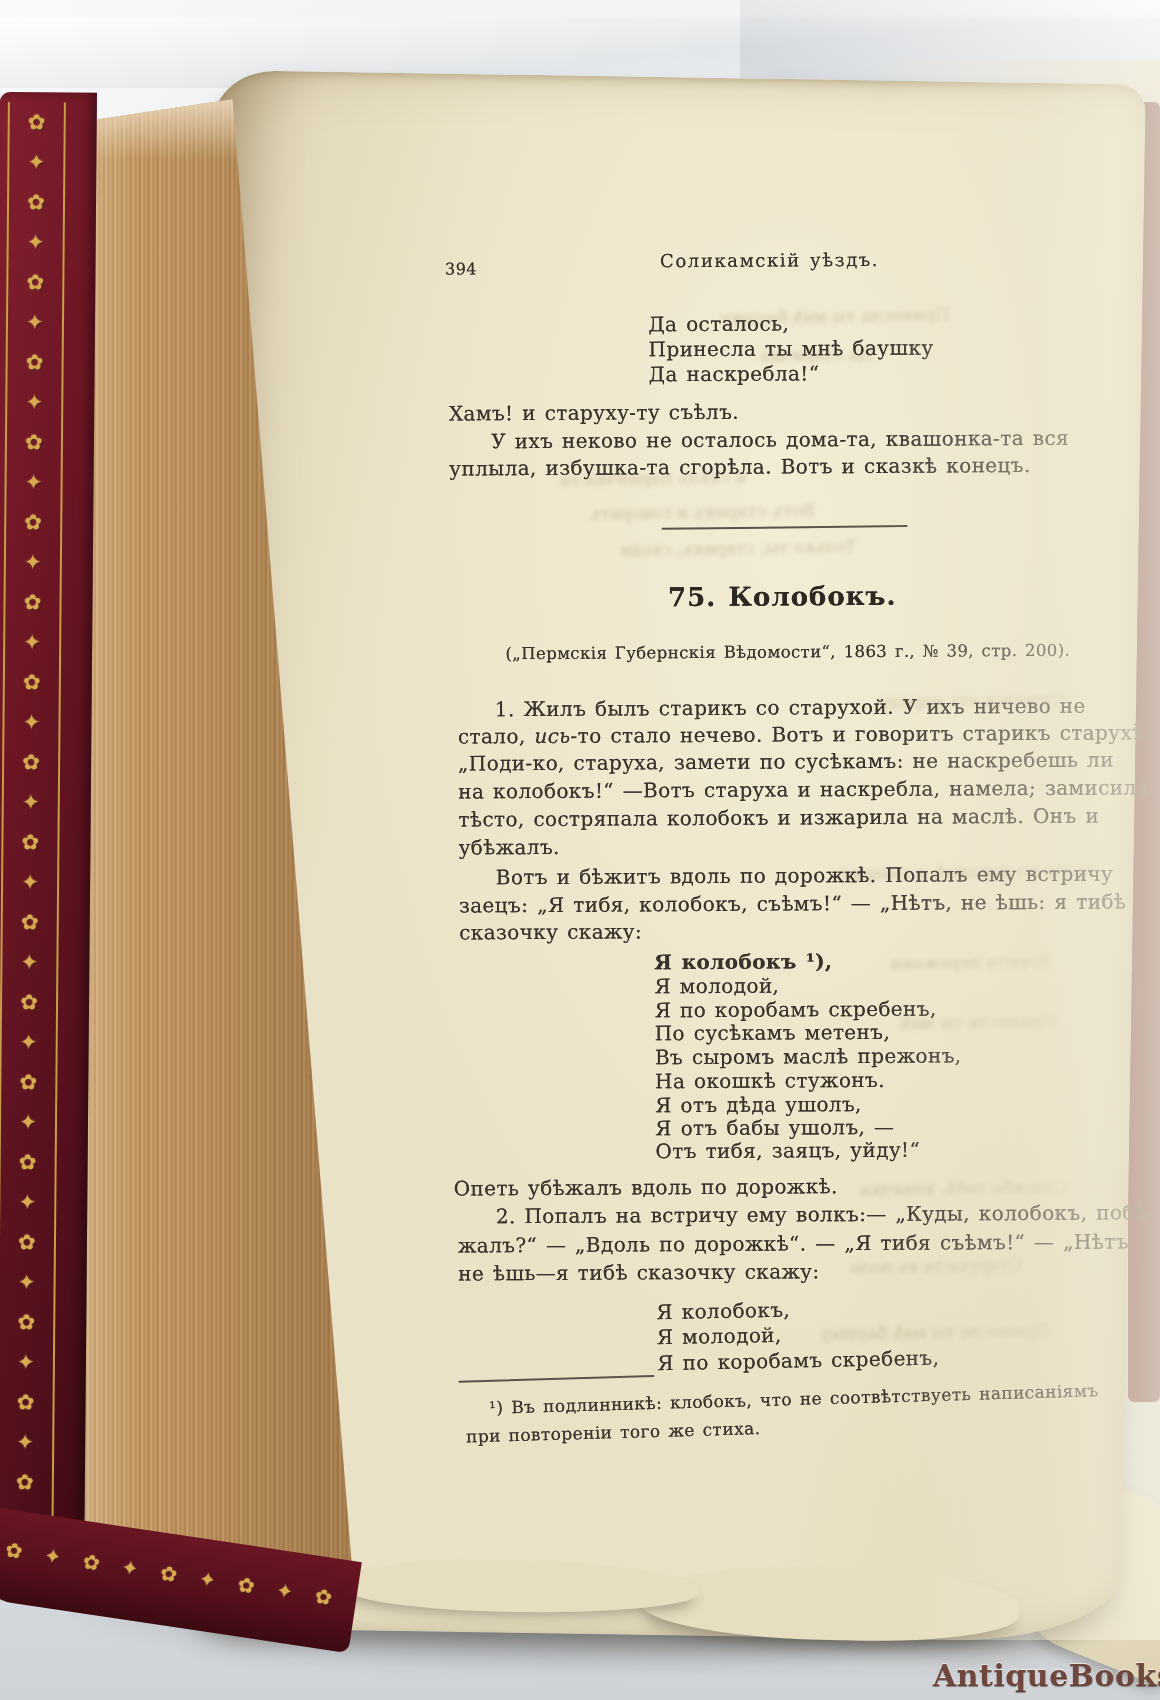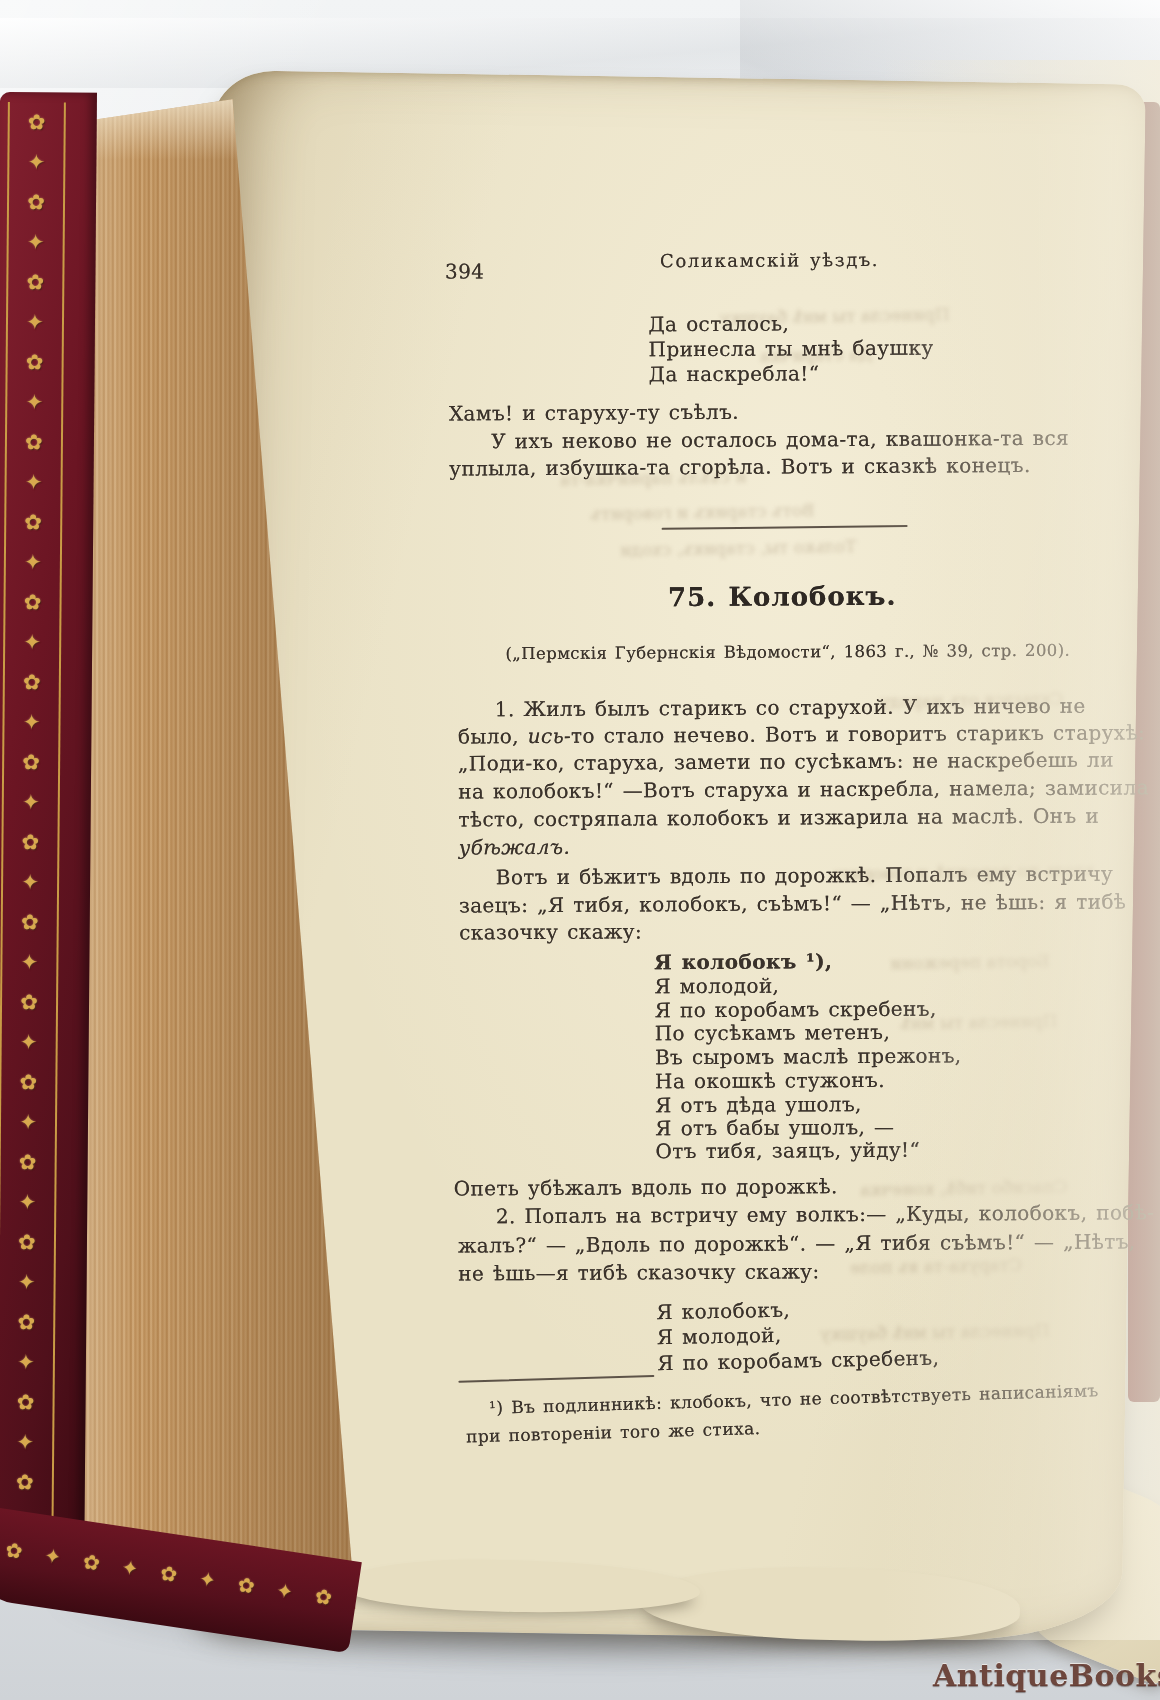--- a/index.html
+++ b/index.html
@@ -66,21 +66,21 @@
   .ghost{position:absolute;color:#ad9c80;opacity:.5;filter:blur(2.3px);
     transform:scaleX(-1) rotate(1deg);font-size:17px;white-space:nowrap;}
 
   #text-layer{left:0;top:0;width:1160px;height:1700px;color:#3a322b;
     transform:rotate(-0.35deg);transform-origin:700px 260px;}
   .line{position:absolute;white-space:nowrap;font-size:20px;letter-spacing:.4px;word-spacing:2px;
     text-shadow:0 0 .4px rgba(58,50,43,.8);}
   .small{font-size:16.5px;}
   .fn{font-size:17px;}
   .em-i{font-style:italic;}
-  #page-number{font-size:20px;}
+  #page-number{font-size:16px;}
   #running-head{font-size:18px;letter-spacing:1.6px;}
   #story-title{font-size:26px;font-weight:700;letter-spacing:1px;color:#2e2823;
     text-shadow:0 0 .6px rgba(46,40,35,.9);}
   .rule{position:absolute;background:#5d5348;height:2px;border-radius:1px;}
   #rule-divider{left:660px;top:527px;width:246px;transform:rotate(-0.3deg);}
   #footnote-group{position:absolute;left:0;top:0;width:1160px;height:1700px;
     transform:rotate(-1.3deg);transform-origin:460px 1400px;}
   #rule-footnote{left:452px;top:1379px;width:196px;}
   #verse3-group{position:absolute;left:0;top:0;width:1160px;height:1700px;
     transform:rotate(-0.8deg);transform-origin:650px 1320px;}
@@ -178,25 +178,25 @@
     <div class="line" style="left:448px;top:400px;">Хамъ! и старуху-ту съѣлъ.</div>
     <div class="line" style="left:490px;top:428px;">У ихъ неково не осталось дома-та, квашонка-та вся</div>
     <div class="line" style="left:448px;top:455px;">уплыла, избушка-та сгорѣла. Вотъ и сказкѣ конецъ.</div>
 
     <div class="rule" id="rule-divider"></div>
 
     <div class="line" id="story-title" style="left:666px;top:582px;">75. Колобокъ.</div>
     <div class="line small" style="left:503px;top:643px;">(„Пермскія Губернскія Вѣдомости“, 1863 г., № 39, стр. 200).</div>
 
     <div class="line" style="left:492px;top:696px;">1. Жилъ былъ старикъ со старухой. У ихъ ничево не</div>
-    <div class="line" style="left:455px;top:723px;"><span>было, </span><span class="em-i">ись</span><span>-то стало нечево. Вотъ и говоритъ старикъ старухѣ:</span></div>
+    <div class="line" style="left:455px;top:723px;"><span>стало, </span><span class="em-i">ись</span><span>-то стало нечево. Вотъ и говоритъ старикъ старухѣ:</span></div>
     <div class="line" style="left:455px;top:750px;">„Поди-ко, старуха, замети по сусѣкамъ: не наскребешь ли</div>
     <div class="line" style="left:455px;top:778px;">на колобокъ!“ —Вотъ старуха и наскребла, намела; замисила</div>
     <div class="line" style="left:455px;top:806px;">тѣсто, состряпала колобокъ и изжарила на маслѣ. Онъ и</div>
-    <div class="line" style="left:455px;top:834px;font-style:italic;">убѣжалъ.</div>
+    <div class="line" style="left:455px;top:834px;">убѣжалъ.</div>
 
     <div class="line" style="left:492px;top:864px;">Вотъ и бѣжитъ вдоль по дорожкѣ. Попалъ ему встричу</div>
     <div class="line" style="left:455px;top:892px;">заецъ: „Я тибя, колобокъ, съѣмъ!“ — „Нѣтъ, не ѣшь: я тибѣ</div>
     <div class="line" style="left:455px;top:919px;">сказочку скажу:</div>
 
     <div class="line" style="left:650px;top:950px;font-weight:bold;">Я колобокъ ¹),</div>
     <div class="line" style="left:650px;top:974px;">Я молодой,</div>
     <div class="line" style="left:650px;top:998px;">Я по коробамъ скребенъ,</div>
     <div class="line" style="left:650px;top:1021px;">По сусѣкамъ метенъ,</div>
     <div class="line" style="left:650px;top:1045px;">Въ сыромъ маслѣ прежонъ,</div>

